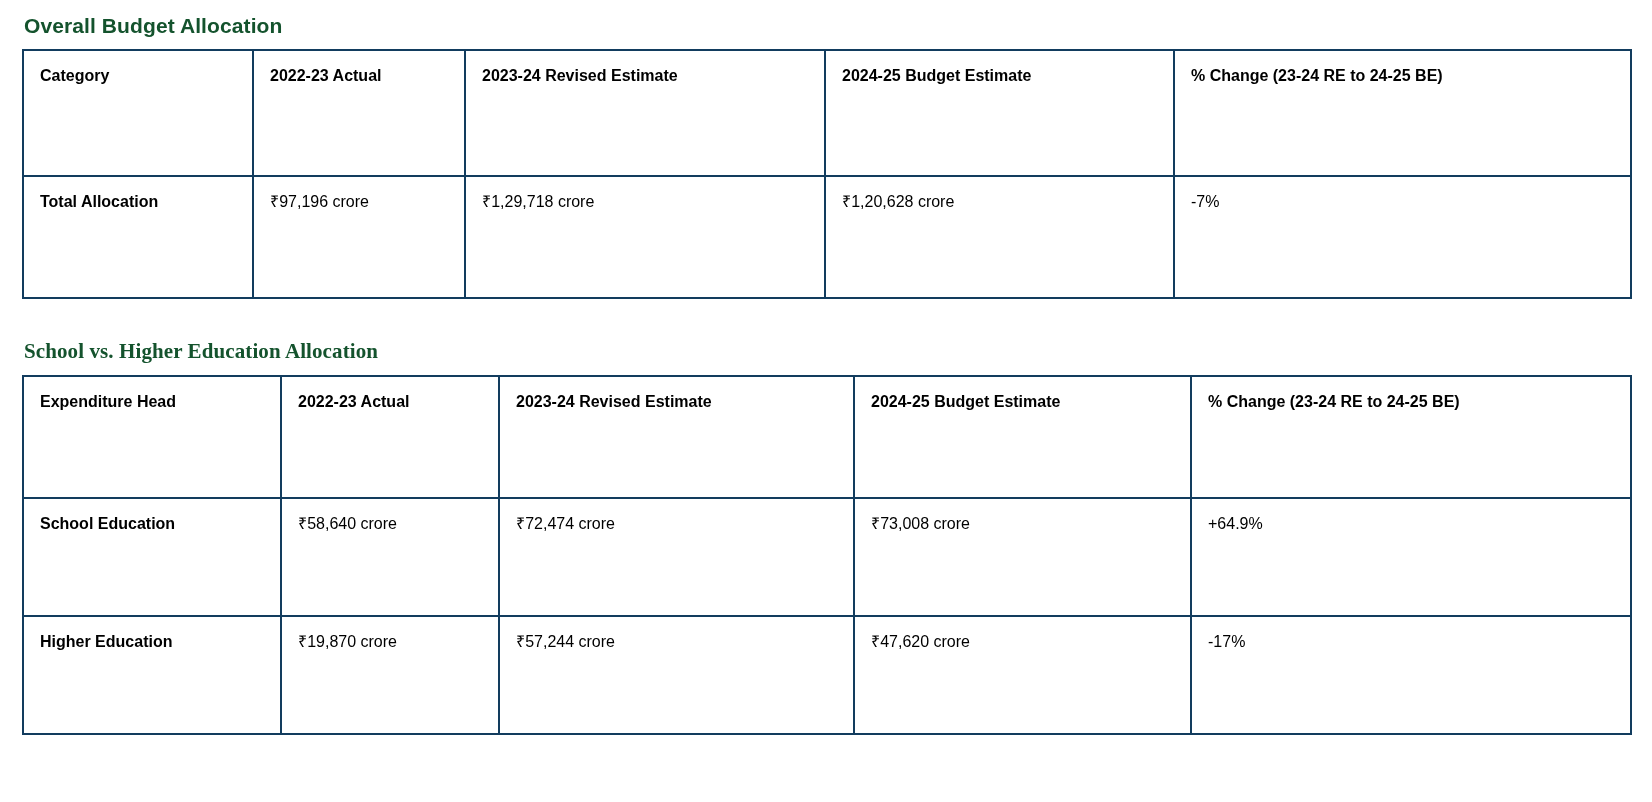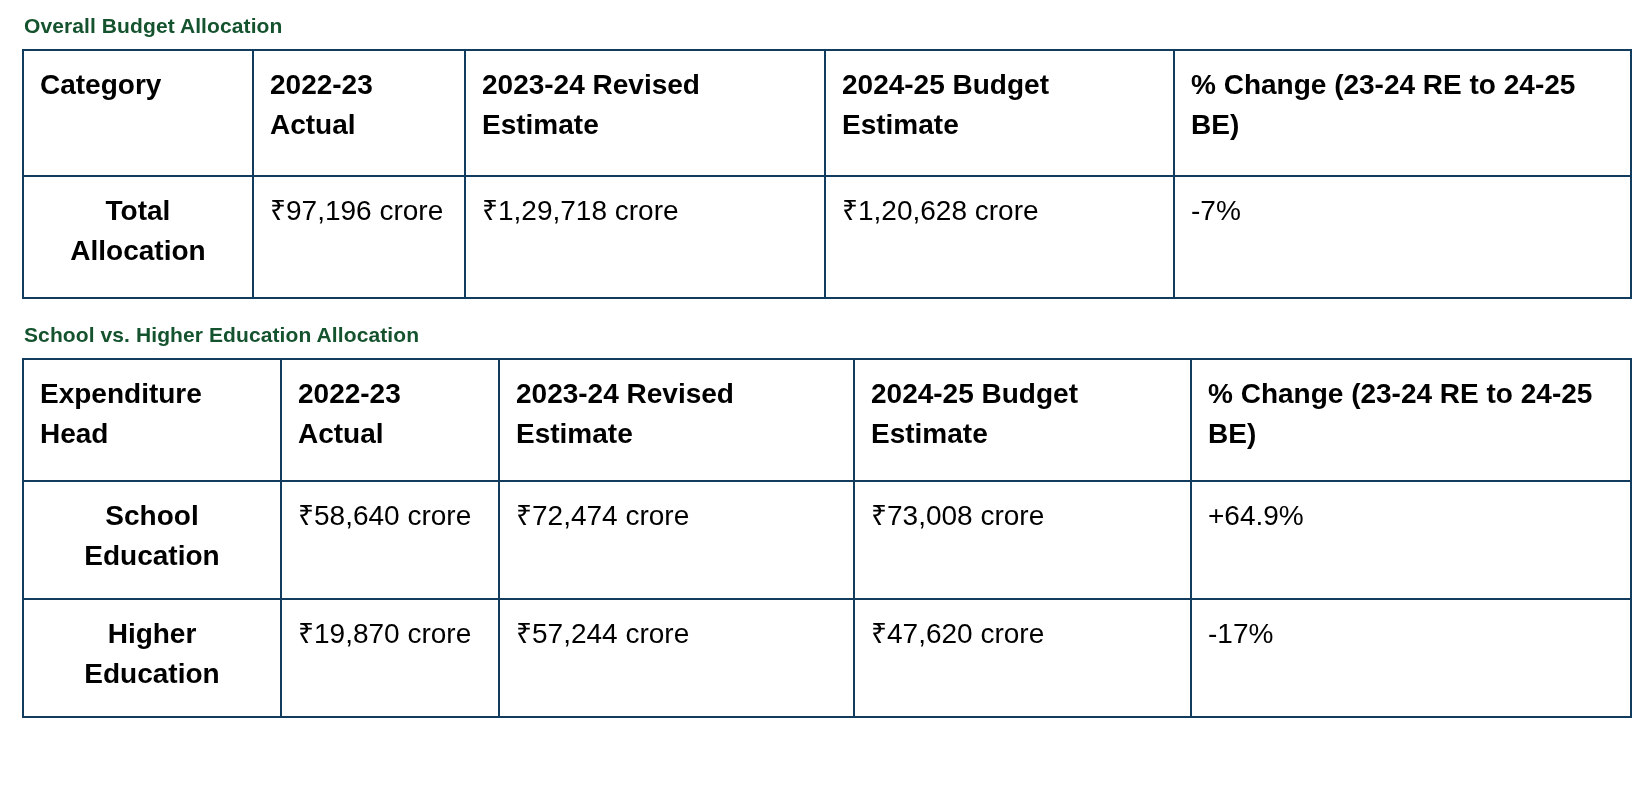--- a/index.html
+++ b/index.html
@@ -19,42 +19,42 @@
     box-sizing: border-box;
   }
   .section-title {
     font-size: 21px;
     font-weight: bold;
     color: #14532d;
     margin: 0 0 11px 2px;
     letter-spacing: 0.1px;
   }
   .section-title.second {
-    margin-top: 24px;
+    margin-top: 40px;
+    font-family: Liberation Serif, serif;
   }
   table.budget {
     border-collapse: collapse;
     width: 1608px;
     table-layout: fixed;
     border: 2px solid #123c5e;
   }
   table.budget td, table.budget th {
     border: 2px solid #123c5e;
     vertical-align: top;
     padding: 14px 16px 14px 16px;
-    font-size: 28px;
+    font-size: 16px;
     line-height: 1.42;
     text-align: left;
   }
   table.budget th {
     font-weight: bold;
   }
   table.budget td.rowhead {
     font-weight: bold;
-    text-align: center;
   }
   table.budget td.value {
     font-weight: normal;
     margin-left: 8px;
   }
   
   .t1 col.c0 { width: 230px; }
   .t1 col.c1 { width: 212px; }
   .t1 col.c2 { width: 360px; }
   .t1 col.c3 { width: 349px; }

